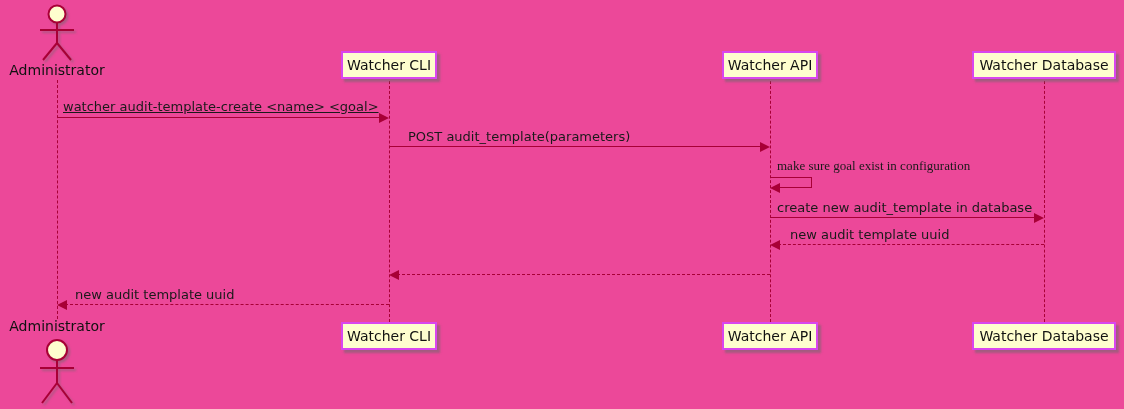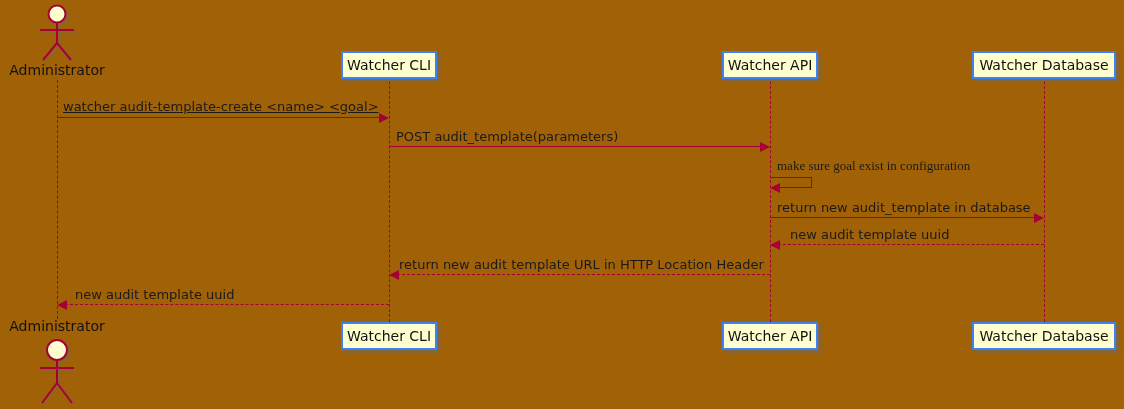--- a/index.html
+++ b/index.html
@@ -1,30 +1,30 @@
 <!DOCTYPE html>
 <html><head>
 <meta charset="utf-8">
 <style>
   html,body{margin:0;padding:0;background:#ffffff;}
   #diagram{
     position:relative;
     width:1124px;height:409px;
-    background:#a16207;
+    background:#ec4899;
     font-family:"DejaVu Sans","Liberation Sans",sans-serif;
     overflow:hidden;
   }
   .lifeline{
     position:absolute;width:0;
     border-left:1px dashed #A80036;
   }
   .participant{
     position:absolute;height:24px;
     background:#FEFECE;
-    border:2px solid #3b82f6;
+    border:2px solid #d946ef;
     box-shadow:3px 3px 2px rgba(105,105,105,0.55);
     color:#111111;
     font-size:14px;line-height:24px;text-align:center;
     white-space:nowrap;
   }
   .actor-label{
     position:absolute;
     color:#111111;font-size:14px;text-align:center;
     white-space:nowrap;
   }
@@ -86,39 +86,38 @@
   <div class="participant" style="left:972px;top:51px;width:140px;">Watcher Database</div>
 
   <div class="participant" style="left:341px;top:322px;width:92px;">Watcher CLI</div>
   <div class="participant" style="left:722px;top:322px;width:92px;">Watcher API</div>
   <div class="participant" style="left:972px;top:322px;width:140px;">Watcher Database</div>
 
   <div class="msg-label" style="left:63px;top:99px;text-decoration:underline;">watcher audit-template-create &lt;name&gt; &lt;goal&gt;</div>
   <div class="line-solid" style="left:57px;top:117px;width:324px;"></div>
   <div class="arr-r" style="left:379px;top:113px;"></div>
 
-  <div class="msg-label" style="left:396px;top:129px;">POST audit_template(parameters)</div>
+  <div class="msg-label" style="left:408px;top:129px;">POST audit_template(parameters)</div>
   <div class="line-solid" style="left:389px;top:146px;width:373px;"></div>
   <div class="arr-r" style="left:760px;top:142px;"></div>
 
   <div class="msg-label" style="left:777px;top:158px;font-family:Liberation Serif, serif;">make sure goal exist in configuration</div>
   <div class="line-solid" style="left:770px;top:177px;width:42px;"></div>
   <div class="vline-solid" style="left:811px;top:177px;height:11px;"></div>
   <div class="line-solid" style="left:779px;top:187px;width:33px;"></div>
   <div class="arr-l" style="left:770px;top:183px;"></div>
 
-  <div class="msg-label" style="left:777px;top:200px;">return new audit_template in database</div>
+  <div class="msg-label" style="left:777px;top:200px;">create new audit_template in database</div>
   <div class="line-solid" style="left:770px;top:217px;width:266px;"></div>
   <div class="arr-r" style="left:1034px;top:213px;"></div>
 
   <div class="msg-label" style="left:790px;top:227px;">new audit template uuid</div>
   <div class="line-dashed" style="left:778px;top:244px;width:266px;"></div>
   <div class="arr-l" style="left:770px;top:240px;"></div>
 
-  <div class="msg-label" style="left:399px;top:257px;">return new audit template URL in HTTP Location Header</div>
   <div class="line-dashed" style="left:397px;top:274px;width:373px;"></div>
   <div class="arr-l" style="left:389px;top:270px;"></div>
 
   <div class="msg-label" style="left:75px;top:287px;">new audit template uuid</div>
   <div class="line-dashed" style="left:65px;top:304px;width:324px;"></div>
   <div class="arr-l" style="left:57px;top:300px;"></div>
 
 </div>
 
 </body></html>

